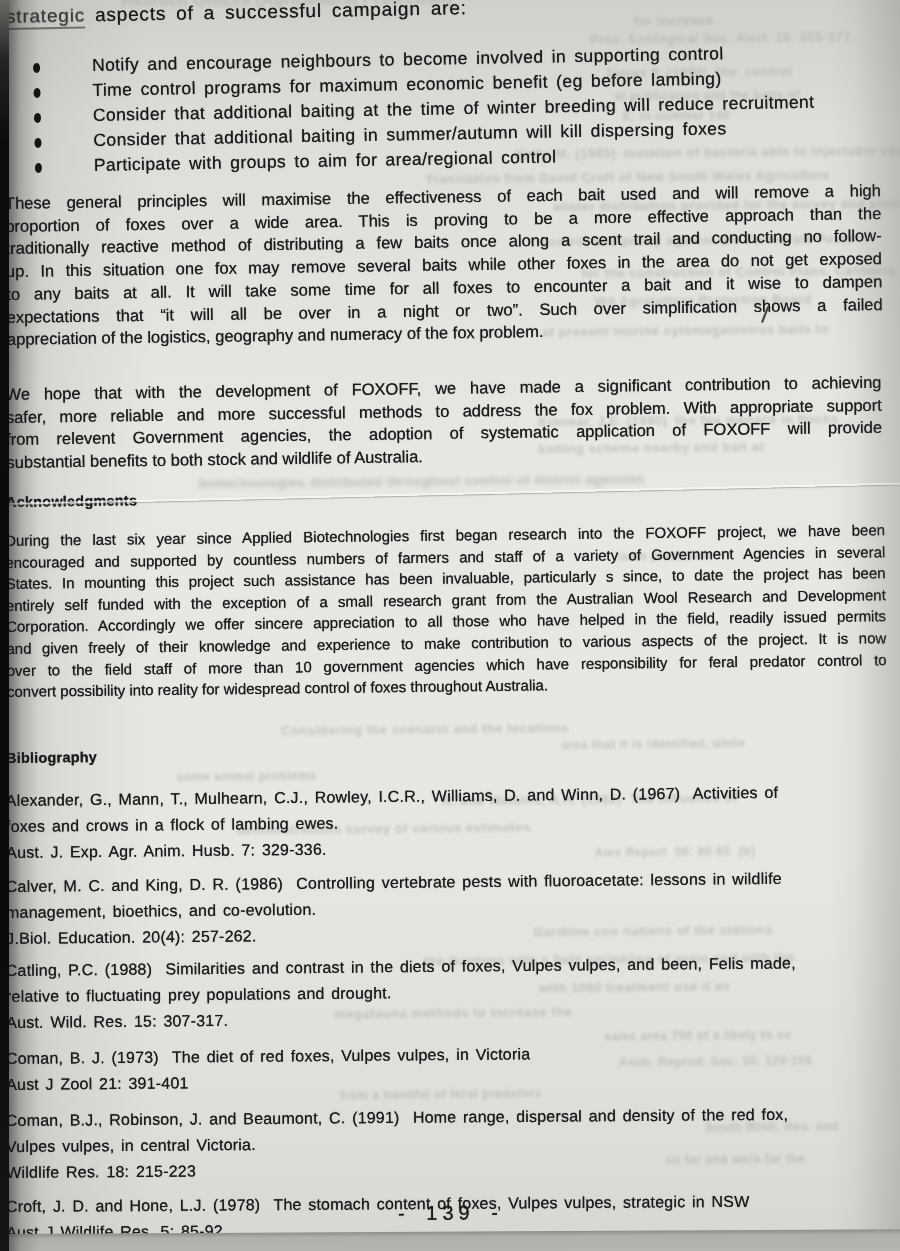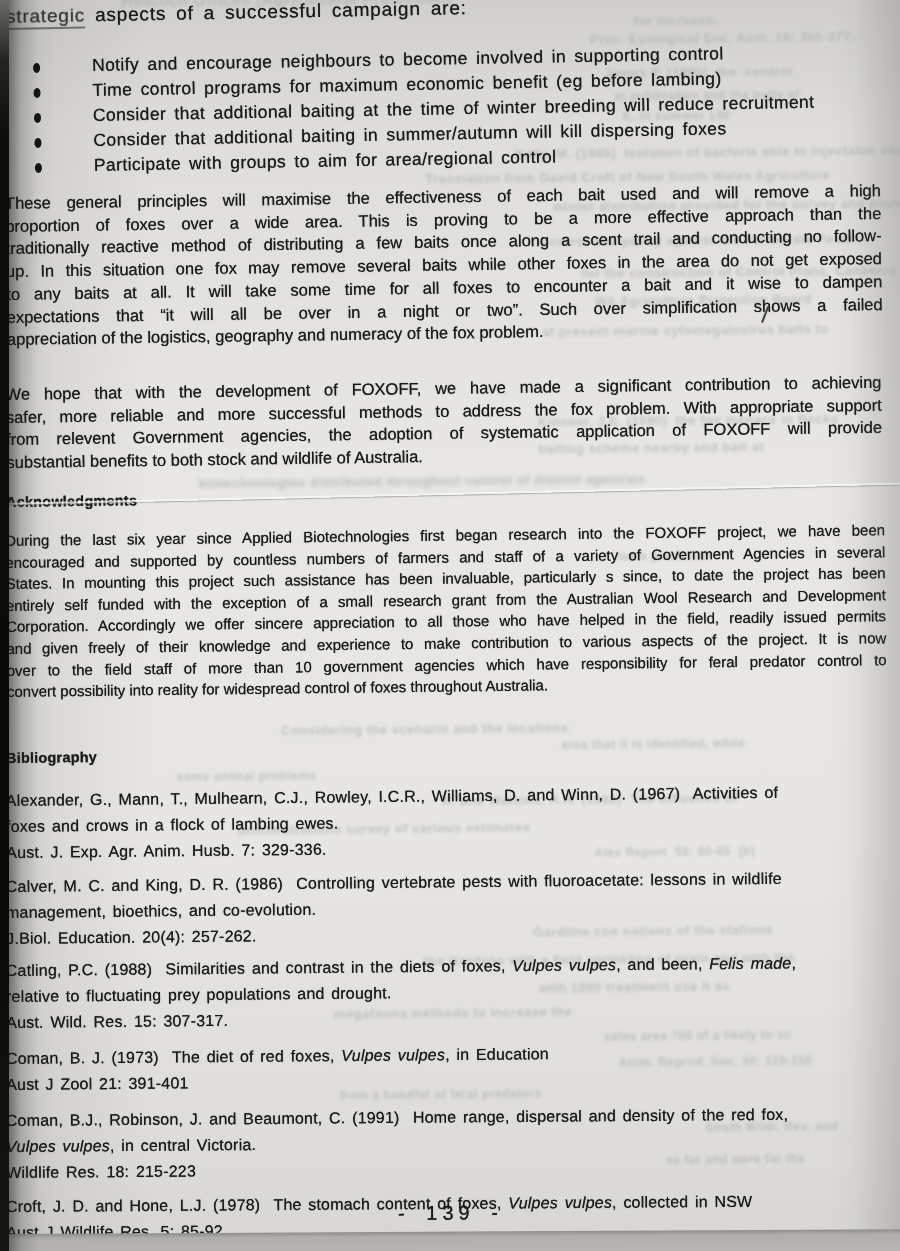--- a/index.html
+++ b/index.html
@@ -51,21 +51,21 @@
   .p1{top:192px;width:876px;font-size:16.5px;line-height:22.7px;transform:rotate(-0.85deg);}
   .p2{top:383px;width:876px;font-size:16.5px;line-height:22.7px;transform:rotate(-0.8deg);}
   .h{left:6px;font-size:14.5px;font-weight:bold;letter-spacing:0.2px;}
   .ack-h{top:494px;transform:rotate(-0.75deg);}
   .ack{top:530px;width:880px;font-size:15px;line-height:21.6px;transform:rotate(-0.7deg);}
   .bib-h{top:750px;transform:rotate(-0.65deg);}
 
   .bib-entry{position:absolute;left:6px;width:892px;font-size:16px;line-height:26px;
              letter-spacing:0.2px;word-spacing:2px;transform-origin:0 50%;}
   .bib-line{white-space:pre;}
-  .it{font-style:italic;}
+  .it{}
   .e1{top:788px;transform:rotate(-0.6deg);}
   .e2{top:874px;transform:rotate(-0.6deg);}
   .e3{top:958px;transform:rotate(-0.55deg);}
   .e4{top:1046px;transform:rotate(-0.5deg);}
   .e5{top:1108px;transform:rotate(-0.45deg);}
   .e6{top:1194px;transform:rotate(-0.4deg);}
 
   .pagenum{left:398px;top:1202px;font-size:20px;letter-spacing:5px;word-spacing:6px;
            transform:rotate(-0.4deg);}
   .slash{left:762px;top:302px;font-size:22px;color:#45443f;transform:rotate(6deg);}
@@ -196,30 +196,30 @@
           <div class="bib-line"><span>Calver, M. C. and King, D. R. (1986)  Controlling vertebrate pests with fluoroacetate: lessons in wildlife</span></div>
           <div class="bib-line"><span>management, bioethics, and co-evolution.</span></div>
           <div class="bib-line"><span>J.Biol. Education. 20(4): 257-262.</span></div>
         </div>
         <div class="bib-entry e3">
           <div class="bib-line"><span>Catling, P.C. (1988)  Similarities and contrast in the diets of foxes, </span><span class="it">Vulpes vulpes</span><span>, and been, </span><span class="it">Felis made</span><span>,</span></div>
           <div class="bib-line"><span>relative to fluctuating prey populations and drought.</span></div>
           <div class="bib-line"><span>Aust. Wild. Res. 15: 307-317.</span></div>
         </div>
         <div class="bib-entry e4">
-          <div class="bib-line"><span>Coman, B. J. (1973)  The diet of red foxes, </span><span class="it">Vulpes vulpes</span><span>, in Education</span></div>
+          <div class="bib-line"><span>Coman, B. J. (1973)  The diet of red foxes, </span><span class="it">Vulpes vulpes</span><span>, in Victoria</span></div>
           <div class="bib-line"><span>Aust J Zool 21: 391-401</span></div>
         </div>
         <div class="bib-entry e5">
           <div class="bib-line"><span>Coman, B.J., Robinson, J. and Beaumont, C. (1991)  Home range, dispersal and density of the red fox,</span></div>
           <div class="bib-line"><span class="it">Vulpes vulpes</span><span>, in central Victoria.</span></div>
           <div class="bib-line"><span>Wildlife Res. 18: 215-223</span></div>
         </div>
         <div class="bib-entry e6">
-          <div class="bib-line"><span>Croft, J. D. and Hone, L.J. (1978)  The stomach content of foxes, </span><span class="it">Vulpes vulpes</span><span>, collected in NSW</span></div>
+          <div class="bib-line"><span>Croft, J. D. and Hone, L.J. (1978)  The stomach content of foxes, </span><span class="it">Vulpes vulpes</span><span>, strategic in NSW</span></div>
           <div class="bib-line"><span>Aust J Wildlife Res. 5: 85-92</span></div>
         </div>
       </div>
 
     <div class="pagenum">- 139 -</div>
 
     <div class="slash">/</div>
 
   </div>
 

